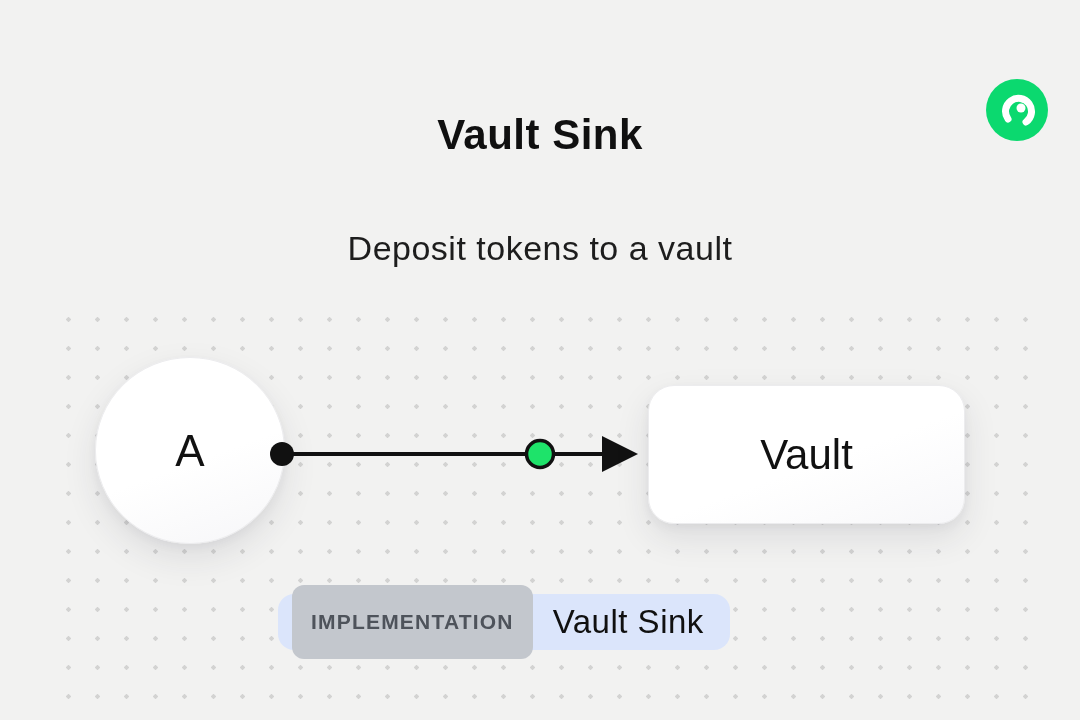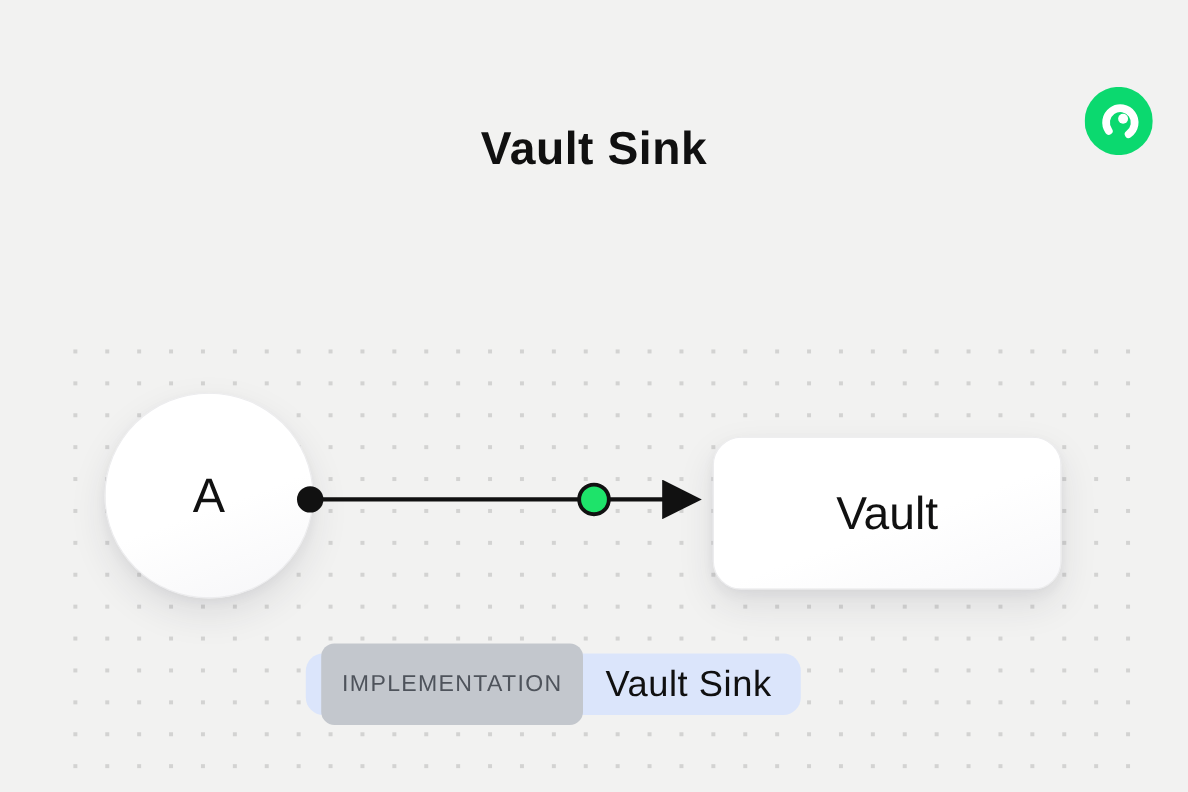--- a/index.html
+++ b/index.html
@@ -47,21 +47,21 @@
     width:188px;height:185px;border-radius:50%;
     background:linear-gradient(160deg,#ffffff 55%,#f6f6f8 100%);
     border:1px solid #ececee;
     box-shadow:0 14px 34px rgba(40,40,60,.10), 0 4px 10px rgba(40,40,60,.05);
     display:flex;align-items:center;justify-content:center;
     font-size:44px;font-weight:500;color:#111;
   }
 
   
   .vault-box{
-    position:absolute;left:648px;top:350px;
+    position:absolute;left:648px;top:338px;
     width:315px;height:137px;border-radius:26px;
     background:linear-gradient(160deg,#ffffff 55%,#f7f7f9 100%);
     border:1px solid #ececee;
     box-shadow:0 14px 34px rgba(40,40,60,.10), 0 4px 10px rgba(40,40,60,.05);
     display:flex;align-items:center;justify-content:center;
     font-size:42px;font-weight:500;color:#111;
   }
 
   
   .arrow-svg{position:absolute;left:262px;top:375px;}
@@ -72,21 +72,21 @@
     height:56px;padding:0 26px 0 14px;
     border-radius:16px;
     background:#dbe5fb;
     display:flex;align-items:center;gap:20px;
   }
   .impl-tag{
     background:#c3c7cd;
     color:#4e535b;
     border-radius:12px;
     padding:25px 19px;
-    font-size:21px;font-weight:400;
+    font-size:21px;font-weight:700;
     letter-spacing:1.2px;
   }
   .impl-value{
     font-size:33px;font-weight:500;color:#101010;
     letter-spacing:.5px;
   }
 </style>
 </head>
 <body>
 
@@ -95,20 +95,21 @@
   <div class="title">Vault Sink</div>
 
   <div class="logo">
     <svg width="62" height="62" viewBox="0 0 62 62" aria-hidden="true">
       <circle cx="31" cy="31" r="31" fill="#0bd96f"></circle>
       <path d="M22 40 a 13 13 0 1 1 18 3" fill="none" stroke="#ffffff" stroke-width="7" stroke-linecap="round"></path>
       <circle cx="35" cy="29" r="4.5" fill="#ffffff"></circle>
     </svg>
   </div>
 
+  <div class="subtitle">Deposit tokens to a vault</div>
 
   <div class="dots"></div>
 
   <div class="node-a">
     <span>A</span>
   </div>
 
   <svg class="arrow-svg" width="400" height="64" viewBox="0 0 400 64">
     <defs>
       <marker id="arrowhead" markerWidth="9" markerHeight="9" refX="7" refY="4.5" orient="auto">

